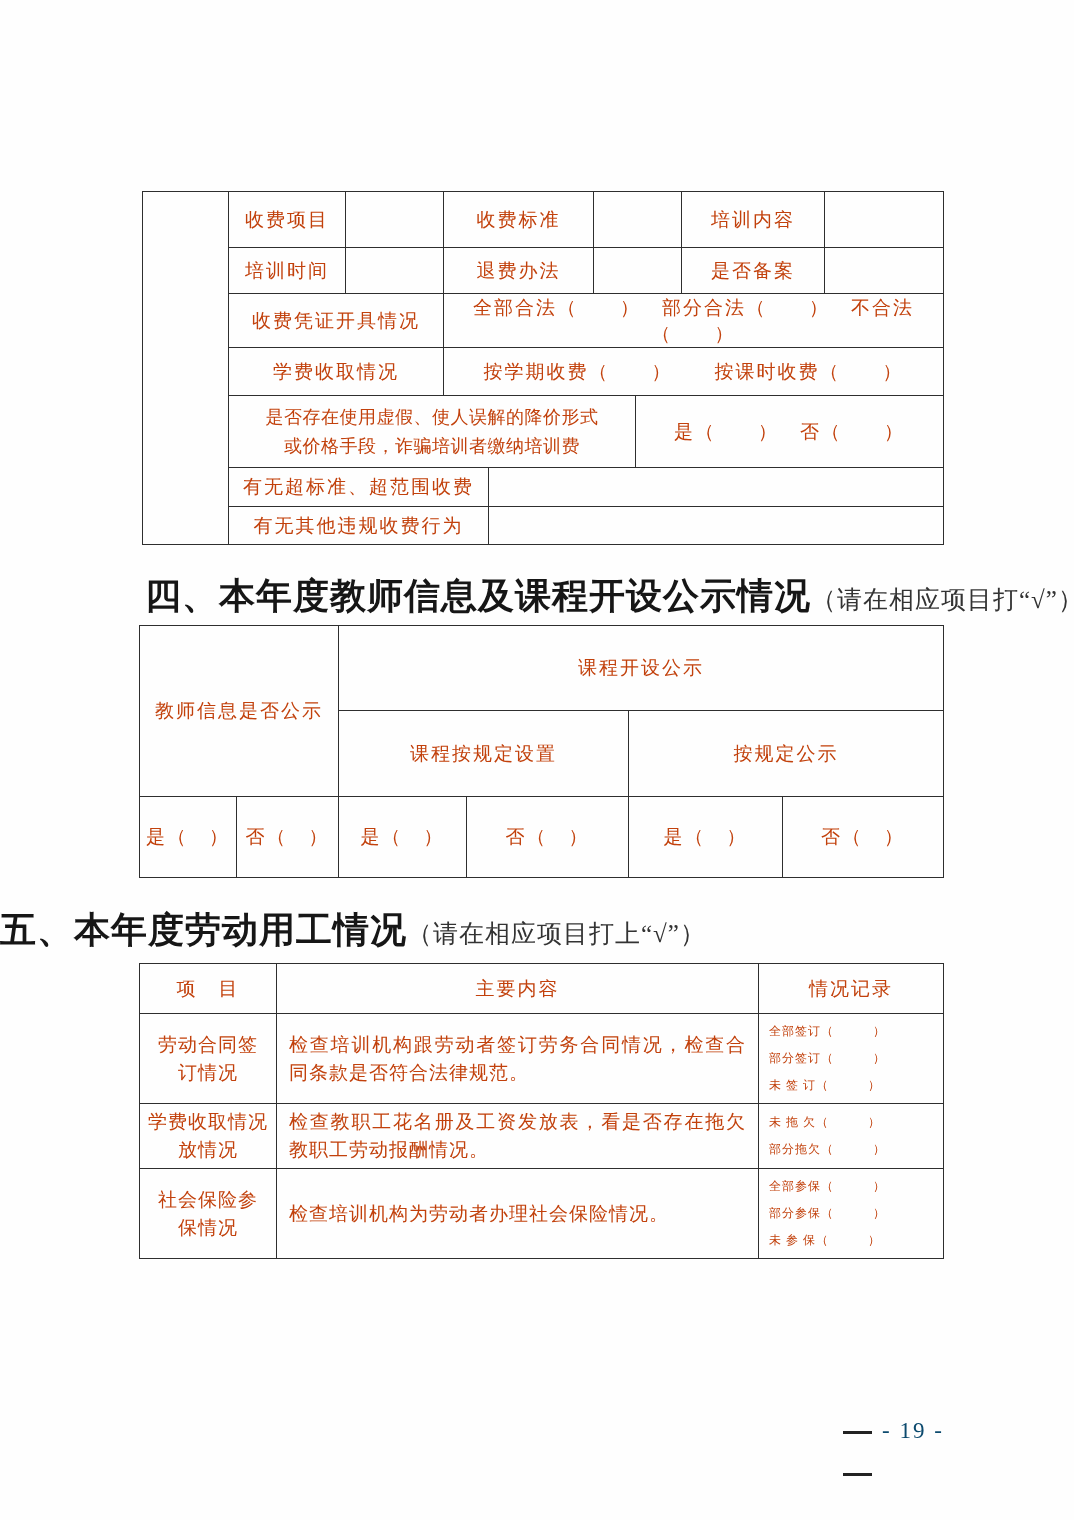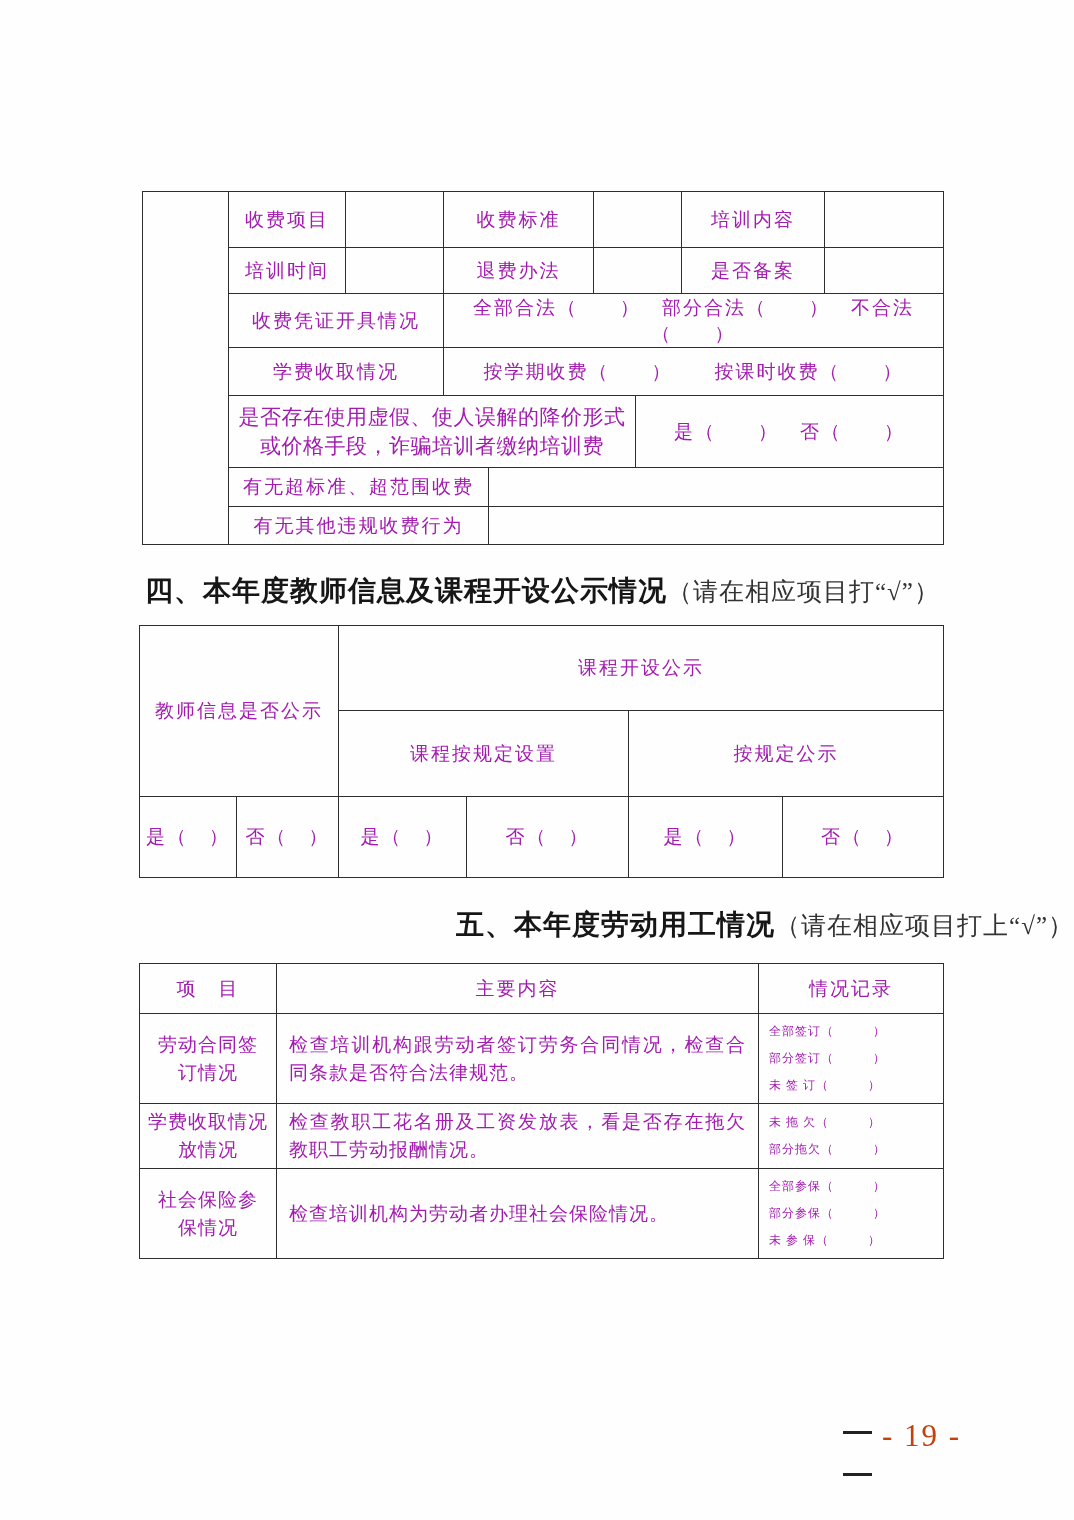--- a/index.html
+++ b/index.html
@@ -17,55 +17,55 @@
     position: absolute;
     border-collapse: collapse;
     table-layout: fixed;
   }
   td {
     border: 1.6px solid #2e2e2e;
     text-align: center;
     vertical-align: middle;
     font-size: 19px;
     letter-spacing: 2px;
-    color: #a21caf;
+    color: #c2410c;
     overflow: hidden;
   }
   .pre { white-space: pre-line; }
   
   .t1 { left: 142px; top: 191px; width: 801px; }
   .t1 .r1 td { height: 56px; }
   .t1 .r2 td { height: 46px; margin-left: 48px; }
   .t1 .r3 td { height: 54px; }
   .t1 .r4 td { height: 48px; }
   .t1 .r5 td { height: 72px; }
   .t1 .r6 td { height: 39px; }
   .t1 .r7 td { height: 38px; }
-  .t1 .r5 td.lbl { font-size: 21px; letter-spacing: 0.5px; line-height: 29px; }
+  .t1 .r5 td.lbl { font-size: 18px; letter-spacing: 0.5px; line-height: 29px; }
   
   .heading {
     position: absolute;
     white-space: nowrap;
     color: #161616;
   }
   .heading .bold-part {
     font-family: "Liberation Sans", "DejaVu Sans", sans-serif;
     font-weight: bold;
-    font-size: 28px;
+    font-size: 36px;
     letter-spacing: 1px;
   }
   .heading .hint-part {
     font-family: "Liberation Serif", "DejaVu Serif", serif;
     font-weight: normal;
     font-size: 25px;
     letter-spacing: 1px;
     color: #333333;
   }
   .h4 { left: 145px; top: 572px; }
-  .h5 { left: 0; top: 906px; width: 1074px; text-align: right; }
+  .h5 { left: 0; top: 906px; width: 1074px; text-align: left; }
   
   .t2 { left: 139px; top: 625px; width: 804px; }
   .t2 .r1 td { height: 85px; }
   .t2 .r2 td { height: 86px; }
   .t2 .r3 td { height: 81px; }
   
   .t3 { left: 139px; top: 963px; width: 804px; }
   .t3 .hr td { height: 50px; }
   .t3 .r1 td { height: 87px; }
   .t3 .r2 td { height: 57px; }
@@ -91,23 +91,23 @@
     width: 29px;
     height: 2.5px;
     background: #222222;
   }
   .dash1 { left: 843px; top: 1431px; }
   .dash2 { left: 843px; top: 1473px; }
   .page-number {
     position: absolute;
     left: 882px;
     top: 1418px;
-    font-size: 31px;
+    font-size: 23px;
     letter-spacing: 2px;
-    color: #c2410c;
+    color: #0c4a6e;
   }
 </style>
 </head>
 <body>
 
 <div class="page">
 
   <table class="t1">
     <colgroup>
       <col style="width:86px">

